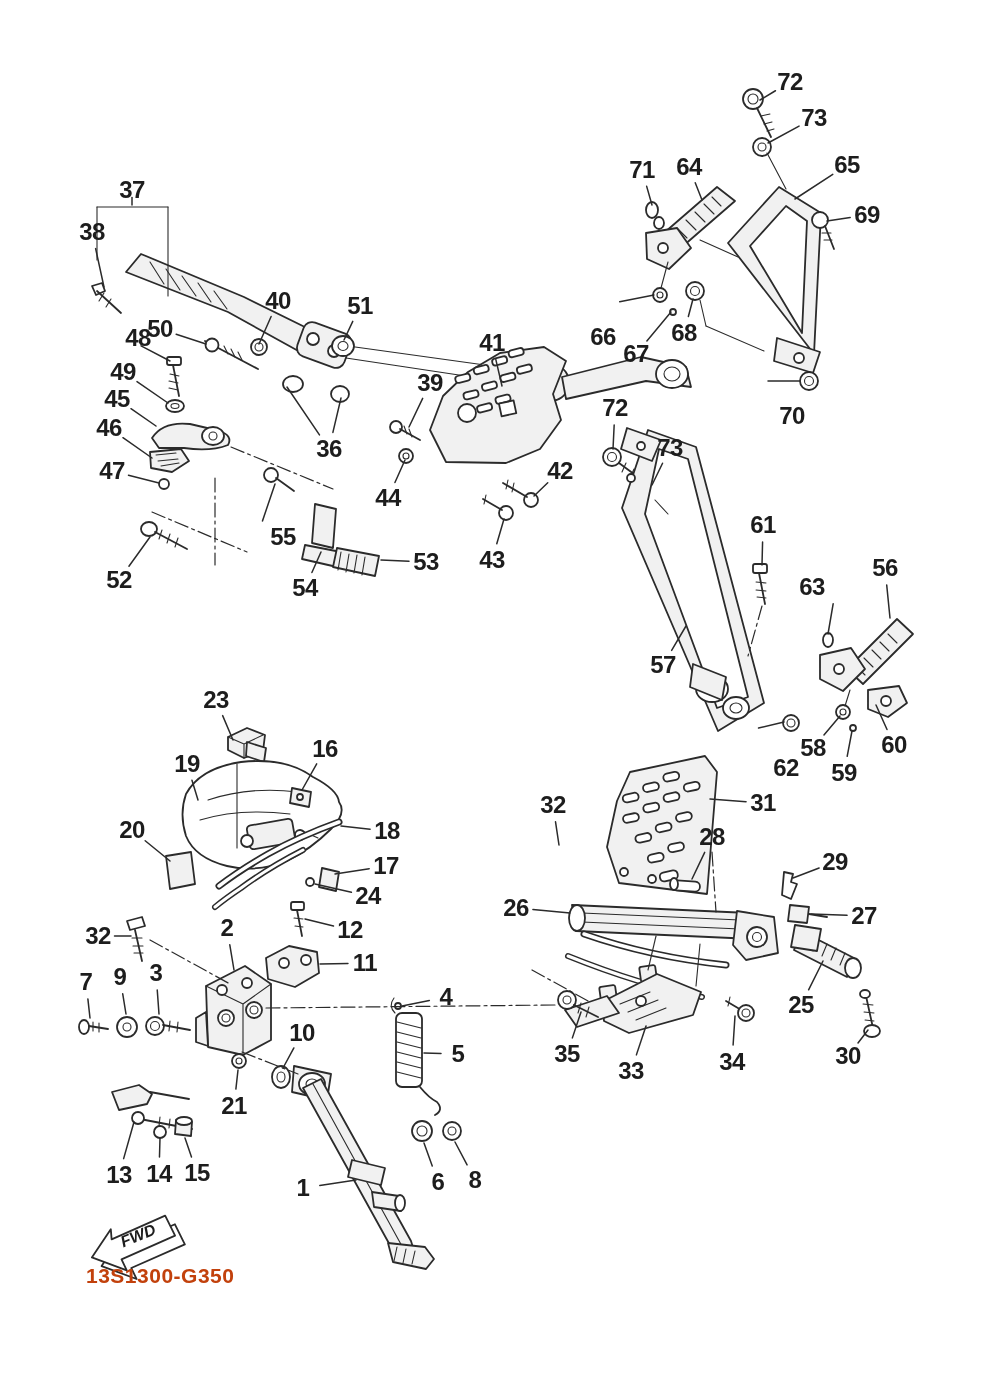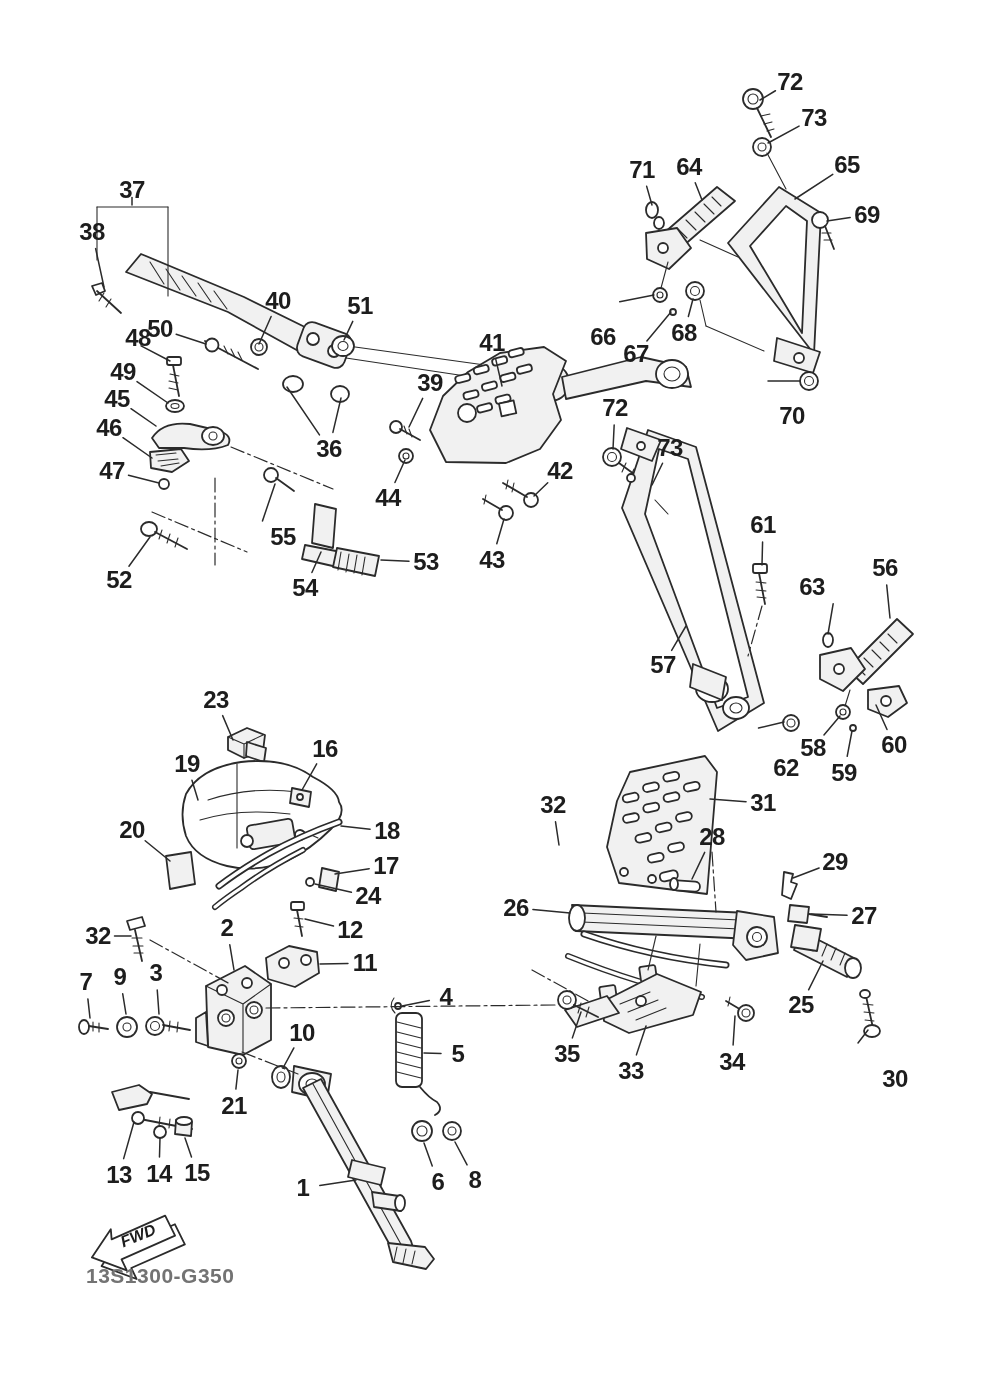--- a/index.html
+++ b/index.html
@@ -14,21 +14,21 @@
   .art .rodO{stroke-width:7;}
   .art .rodI{stroke:#ffffff;stroke-width:3.5;}
   .art .rodO2{stroke-width:6;}
   .art .rodI2{stroke:#ffffff;stroke-width:3;}
   .art .leader{stroke-width:1.5;}
   .art .dashdot{stroke-width:1.2;stroke-dasharray:14 4 3 4;}
   .art text{stroke:none;fill:#1d1d1d;}
   .callout{position:absolute;transform:translate(-50%,-50%);font-weight:bold;
     font-size:24px;color:#1d1d1d;letter-spacing:-0.5px;white-space:nowrap;}
   .code{position:absolute;left:86px;top:1264px;font-size:21px;font-weight:700;
-    color:#737373;letter-spacing:0.5px;}
+    color:#c2410c;letter-spacing:0.5px;}
 </style>
 </head>
 <body>
 
 <div class="stage">
 
 <svg class="art" width="1000" height="1380" viewBox="0 0 1000 1380">
 
   <g>
     <path class="fillL" d="M126,272 L141,254 L244,297 L313,331 L302,353 L228,312 Z"></path>
@@ -480,21 +480,21 @@
       <div class="callout" style="left: 159px; top: 1174px;">14</div>
       <div class="callout" style="left: 197px; top: 1173px;">15</div>
       <div class="callout" style="left: 303px; top: 1188px;">1</div>
       <div class="callout" style="left: 553px; top: 805px;">32</div>
       <div class="callout" style="left: 763px; top: 803px;">31</div>
       <div class="callout" style="left: 712px; top: 837px;">28</div>
       <div class="callout" style="left: 835px; top: 862px;">29</div>
       <div class="callout" style="left: 516px; top: 908px;">26</div>
       <div class="callout" style="left: 864px; top: 916px;">27</div>
       <div class="callout" style="left: 801px; top: 1005px;">25</div>
-      <div class="callout" style="left: 848px; top: 1079px; margin-left: 47px;">30</div>
+      <div class="callout" style="left: 848px; top: 1056px;">30</div>
       <div class="callout" style="left: 567px; top: 1054px;">35</div>
       <div class="callout" style="left: 631px; top: 1071px;">33</div>
       <div class="callout" style="left: 732px; top: 1062px;">34</div>
     </div>
 
 <div class="code">13S1300-G350</div>
 
 </div>
 
 </body></html>

